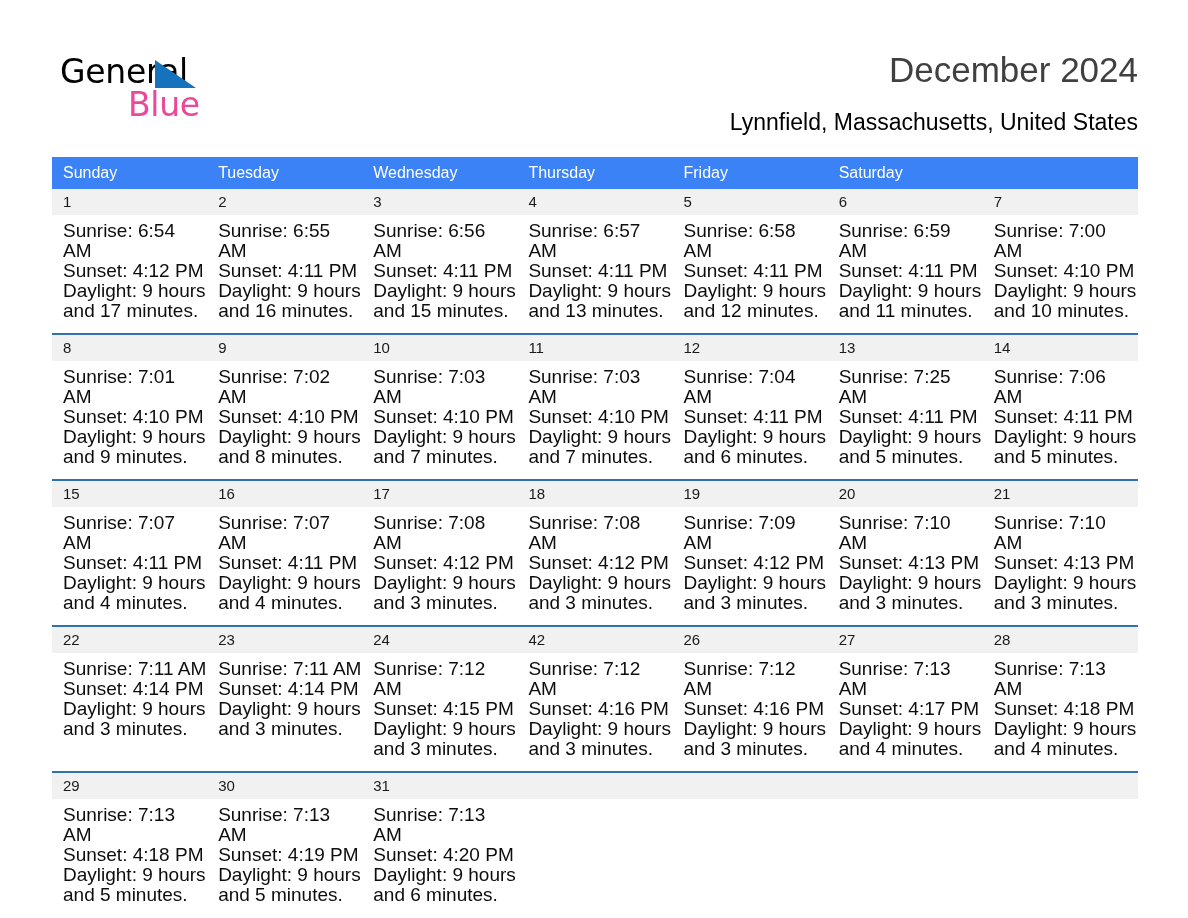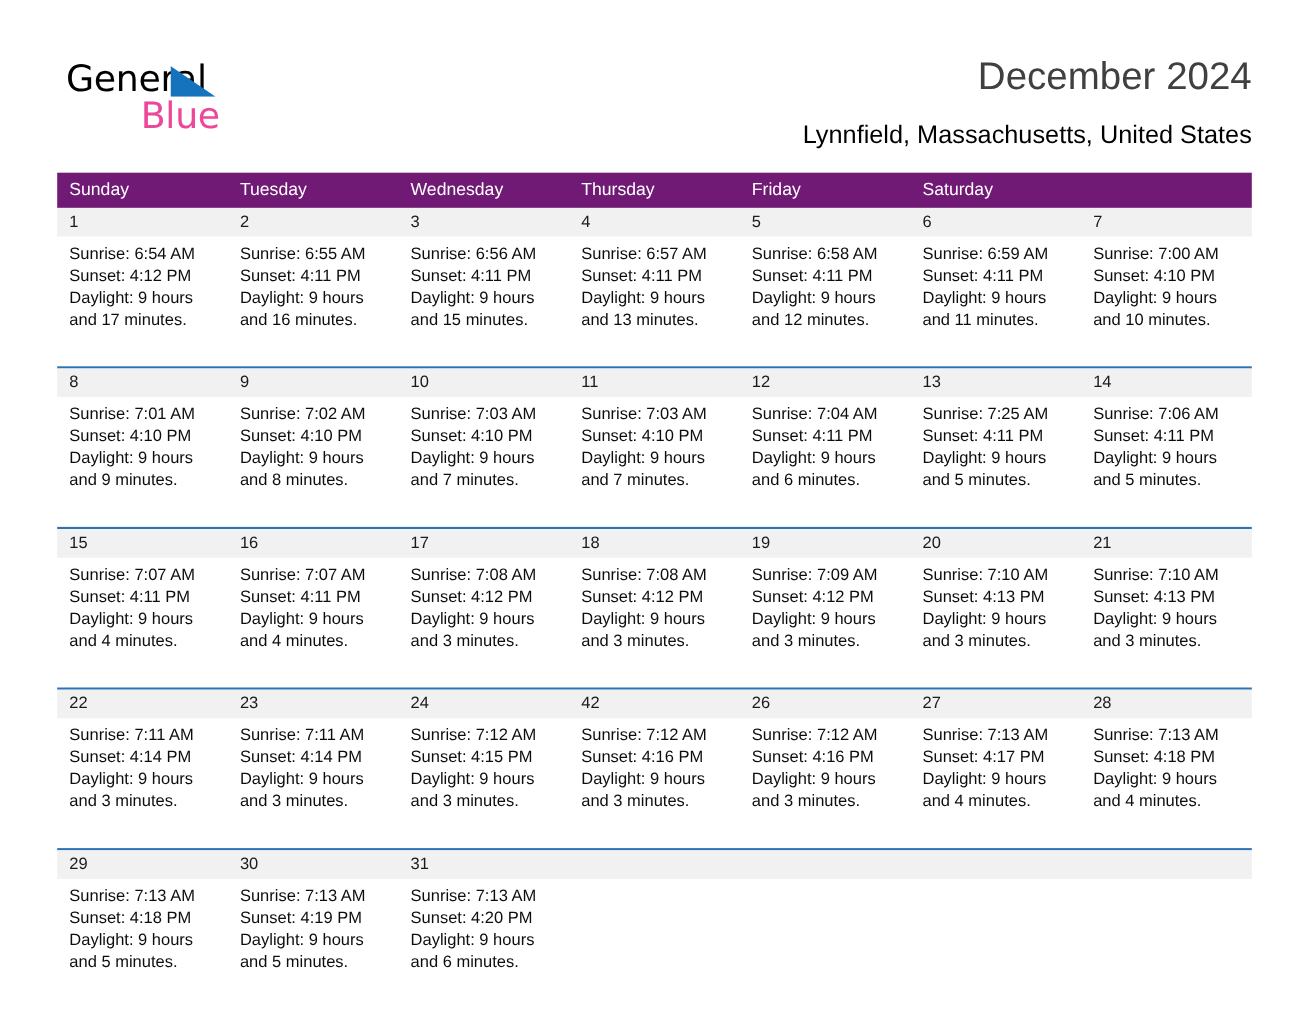--- a/index.html
+++ b/index.html
@@ -93,21 +93,21 @@
   .cal-row {
     display: flex;
     width: 100%;
   }
   .cal-cell {
     width: 155.14px;
     flex: 0 0 155.14px;
   }
 
   
-  .head-row { background: #701a75; }
+  .head-row { background: #3b82f6; }
   .head-cell {
     height: 32px;
     line-height: 32px;
     padding-left: 11px;
     color: #ffffff;
     font-size: 16px;
     font-weight: 400;
     white-space: nowrap;
     overflow: hidden;
   }
@@ -137,21 +137,21 @@
     padding-left: 11px;
   }
   .day-num {
     height: 26px;
     line-height: 26px;
     font-size: 15px;
     color: #1a1a1a;
   }
   .day-info {
     margin-top: 6px;
-    font-size: 15px;
+    font-size: 19px;
     line-height: 20px;
     color: #0d0d0d;
     white-space: pre-line;
   }
   .week-gap { height: 9px; }
 </style>
 </head>
 <body>
 
 <div class="page">

